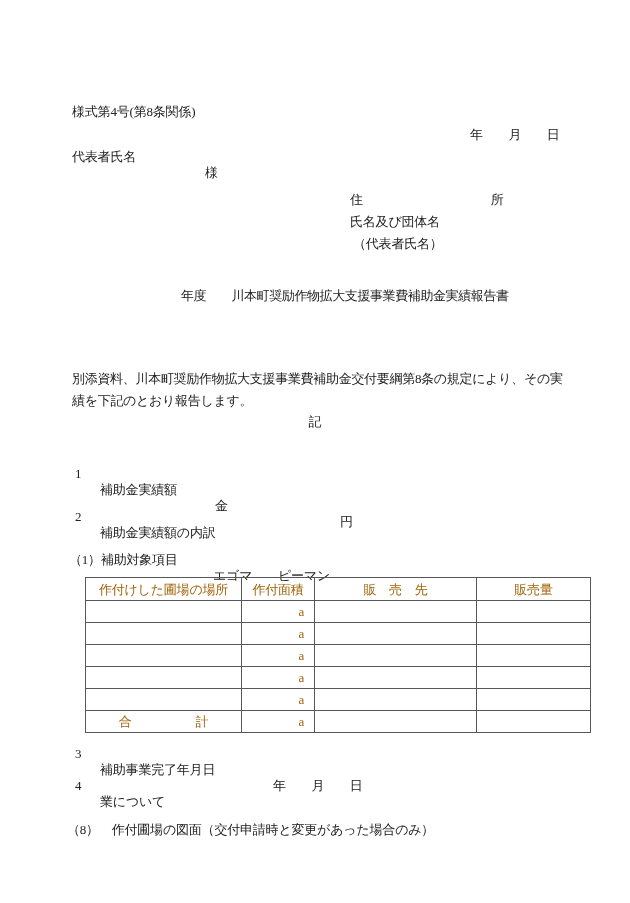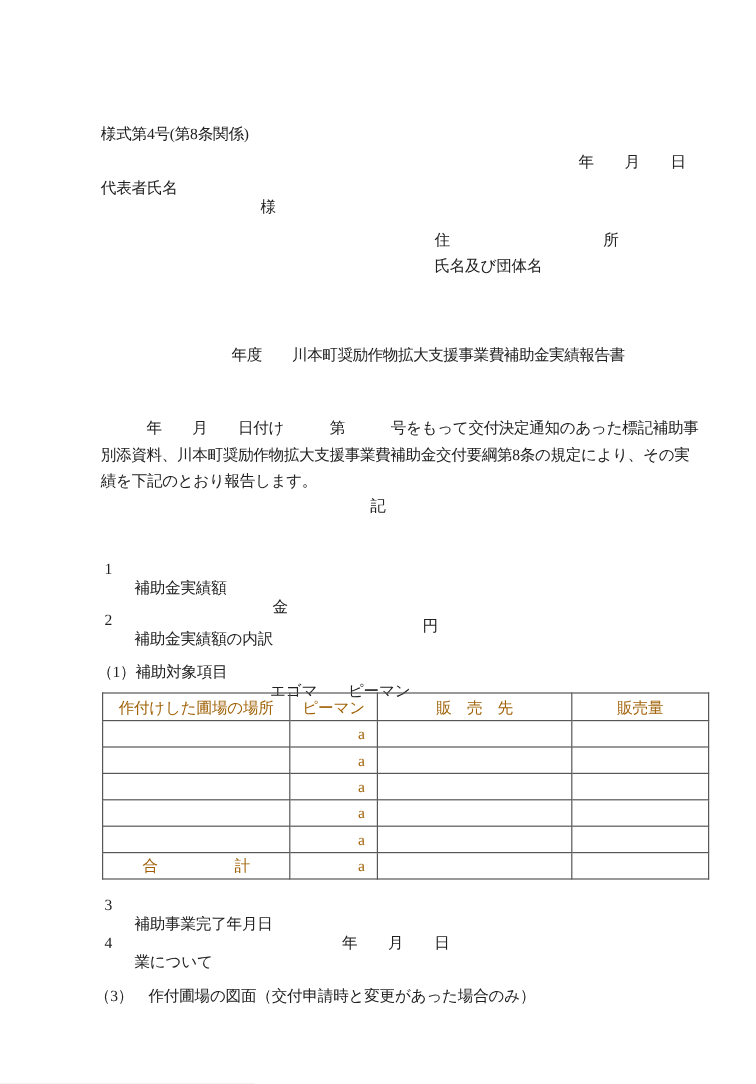--- a/index.html
+++ b/index.html
@@ -22,21 +22,20 @@
   .line {
     position: absolute;
     left: 0;
     width: 630px;
     line-height: 16px;
     white-space: pre;
   }
   .abs {
     position: absolute;
     white-space: pre;
-    margin-left: 12px;
   }
   .center {
     text-align: center;
   }
   .form-table {
     position: absolute;
     left: 85px;
     top: 577px;
     width: 505px;
     border-collapse: collapse;
@@ -88,28 +87,28 @@
     <span class="abs" style="left:72px">代表者氏名</span>
     <span class="abs" style="left:205px">様</span>
   </div>
 
   <div class="line" style="top:198px">
     <span class="abs" style="left:350px">氏名及び団体名</span>
   </div>
   <div class="line" style="top:176px">
     <span class="abs" style="left:350px">住　　　　　　　　　　所</span>
   </div>
+  <div class="line" style="top:220px">
+    <span class="abs" style="left:353px">（代表者氏名）</span>
+  </div>
 
   <div class="line title-text" style="top:272px">
     <span class="abs" style="left:181px">年度　　川本町奨励作物拡大支援事業費補助金実績報告書</span>
   </div>
 
-  <div class="line body-text" style="top:333px">
-    <span class="abs" style="left:72px">　　　年　　月　　日付け　　　第　　　号をもって交付決定通知のあった標記補助事</span>
-  </div>
   <div class="line body-text" style="top:355px">
     <span class="abs" style="left:72px">別添資料、川本町奨励作物拡大支援事業費補助金交付要綱第8条の規定により、その実</span>
   </div>
   <div class="line body-text" style="top:377px">
     <span class="abs" style="left:72px">績を下記のとおり報告します。</span>
   </div>
 
   <div class="line center" style="top:414px">記</div>
 
   <div class="line" style="top:450px">
@@ -131,21 +130,21 @@
   <table class="form-table">
     <colgroup>
       <col style="width:156px">
       <col style="width:73px">
       <col style="width:162px">
       <col style="width:114px">
     </colgroup>
     <thead>
       <tr>
         <th>作付けした圃場の場所</th>
-        <th>ピーマン</th>
+        <th>作付面積</th>
         <th>販　売　先</th>
         <th>販売量</th>
       </tr>
     </thead>
     <tbody>
       <tr>
         <td></td>
         <td class="cell-area">a</td>
         <td></td>
         <td></td>
@@ -187,16 +186,16 @@
     <span class="abs" style="left:75px">3</span>
     <span class="abs" style="left:100px">補助事業完了年月日</span>
     <span class="abs" style="left:273px">年　　月　　日</span>
   </div>
 
   <div class="line" style="top:762px">
     <span class="abs" style="left:75px">4</span>
     <span class="abs" style="left:100px">業について</span>
   </div>
   <div class="line" style="top:806px">
-    <span class="abs" style="left:67px">（3）　作付圃場の図面（交付申請時と変更があった場合のみ）</span>
+    <span class="abs" style="left:67px">（8）　作付圃場の図面（交付申請時と変更があった場合のみ）</span>
   </div>
 
 </div>
 
 </body></html>

